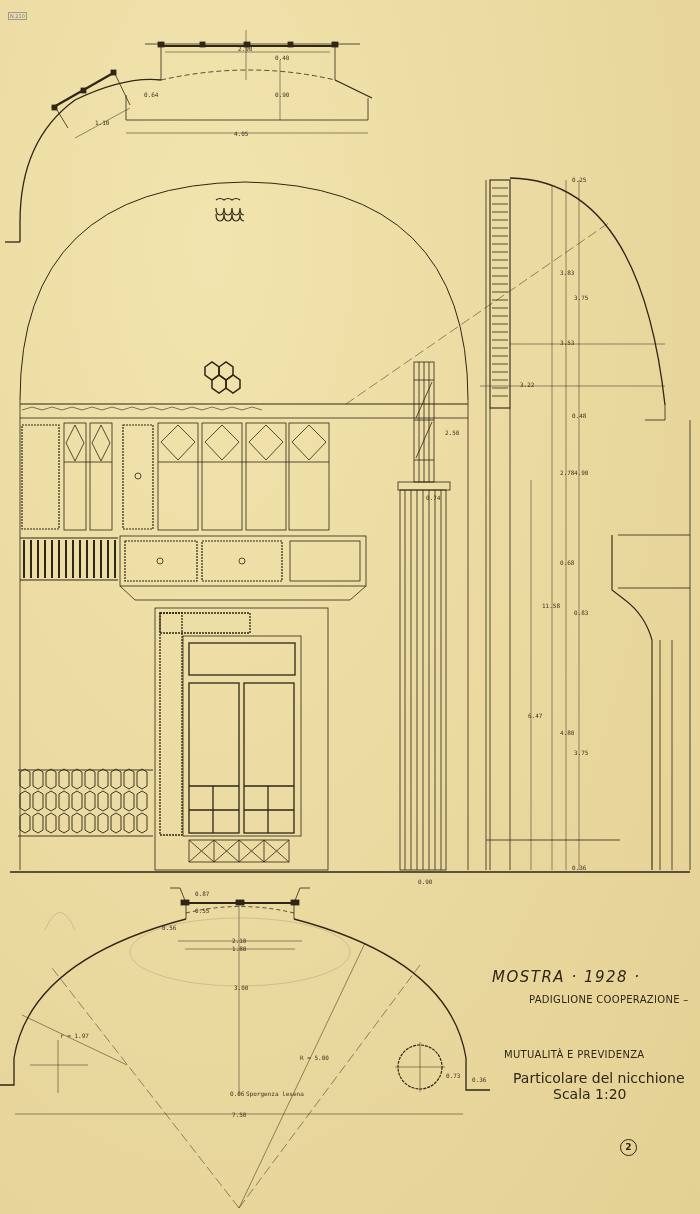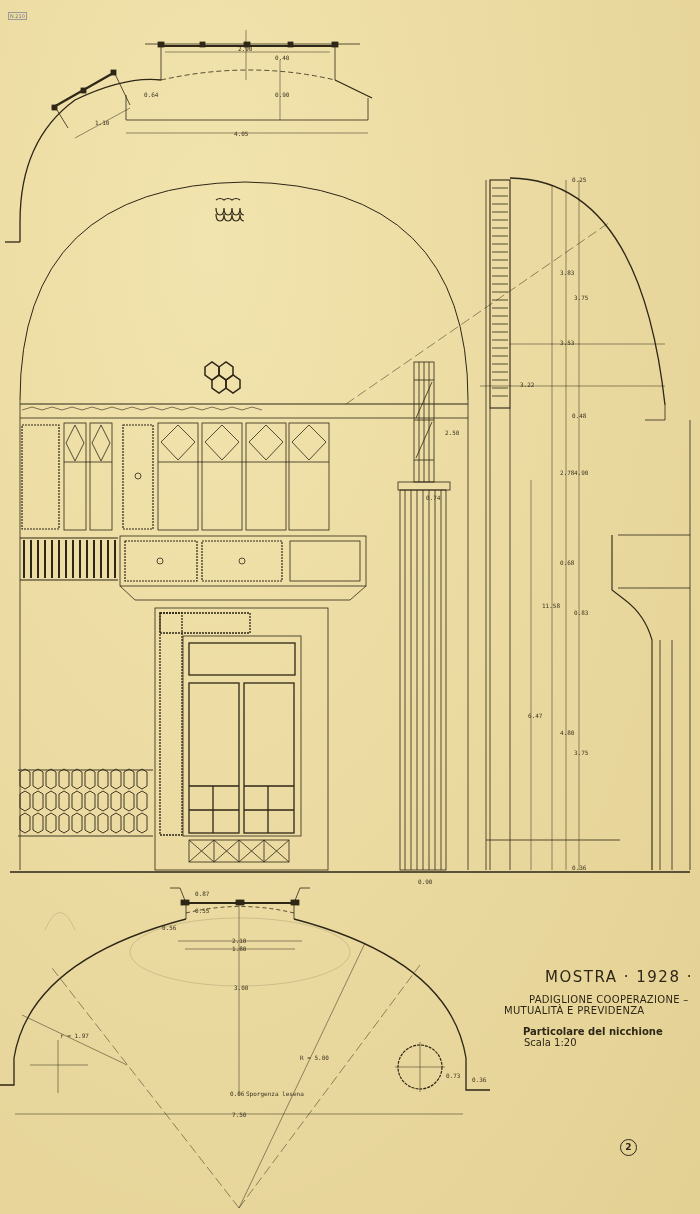--- a/index.html
+++ b/index.html
@@ -2,25 +2,25 @@
 <html><head>
 <meta charset="utf-8">
 <style>
   html, body { margin:0; padding:0; }
   body { width:700px; height:1214px; overflow:hidden; background:#e9d9a0; font-family:"DejaVu Sans", sans-serif; }
   .sheet { position:relative; width:700px; height:1214px;
     background: radial-gradient(ellipse at 30% 20%, #f2e4ae 0%, #ecdca3 40%, #e3d093 100%); }
   svg.draw { position:absolute; left:0; top:0; }
   .dim { font-family:"DejaVu Sans Mono", monospace; font-size:6px; fill:#3b3220; }
   .title-block { position:absolute; left:488px; top:968px; width:205px; color:#2e2616; font-family:"DejaVu Sans", sans-serif; }
-  .t-main { font-size:15px; letter-spacing:1.5px; text-align:right; margin-left:4px; }
+  .t-main { font-size:15px; letter-spacing:1.5px; text-align:left; margin-left:4px;font-style:italic; }
   .t-sub1 { font-size:10px; margin-top:8px; letter-spacing:0.3px;margin-left:41px; }
-  .t-sub2 { font-size:10px; margin-left:16px; letter-spacing:0.3px; }
-  .t-desc { font-size:10px; margin-top:10px; margin-left:35px;font-weight:bold; }
-  .t-scale { font-size:10px; margin-left:36px; }
+  .t-sub2 { font-size:10px; margin-left:16px; letter-spacing:0.3px;margin-top:44px; }
+  .t-desc { font-size:14px; margin-top:10px; margin-left:25px; }
+  .t-scale { font-size:14px; margin-left:65px; }
   .sheet-no { position:absolute; left:620px; top:1139px; width:15px; height:15px; border:1.5px solid #2e2616; border-radius:50%;
     font-size:9px; font-weight:bold; text-align:center; line-height:15px; color:#2e2616; }
   .stamp { position:absolute; left:8px; top:12px; font-size:5px; color:#777; border:1px solid #999; padding:0 1px; }
 </style>
 </head>
 <body>
 
 <div class="sheet">
   <div class="stamp">N.210</div>
 

